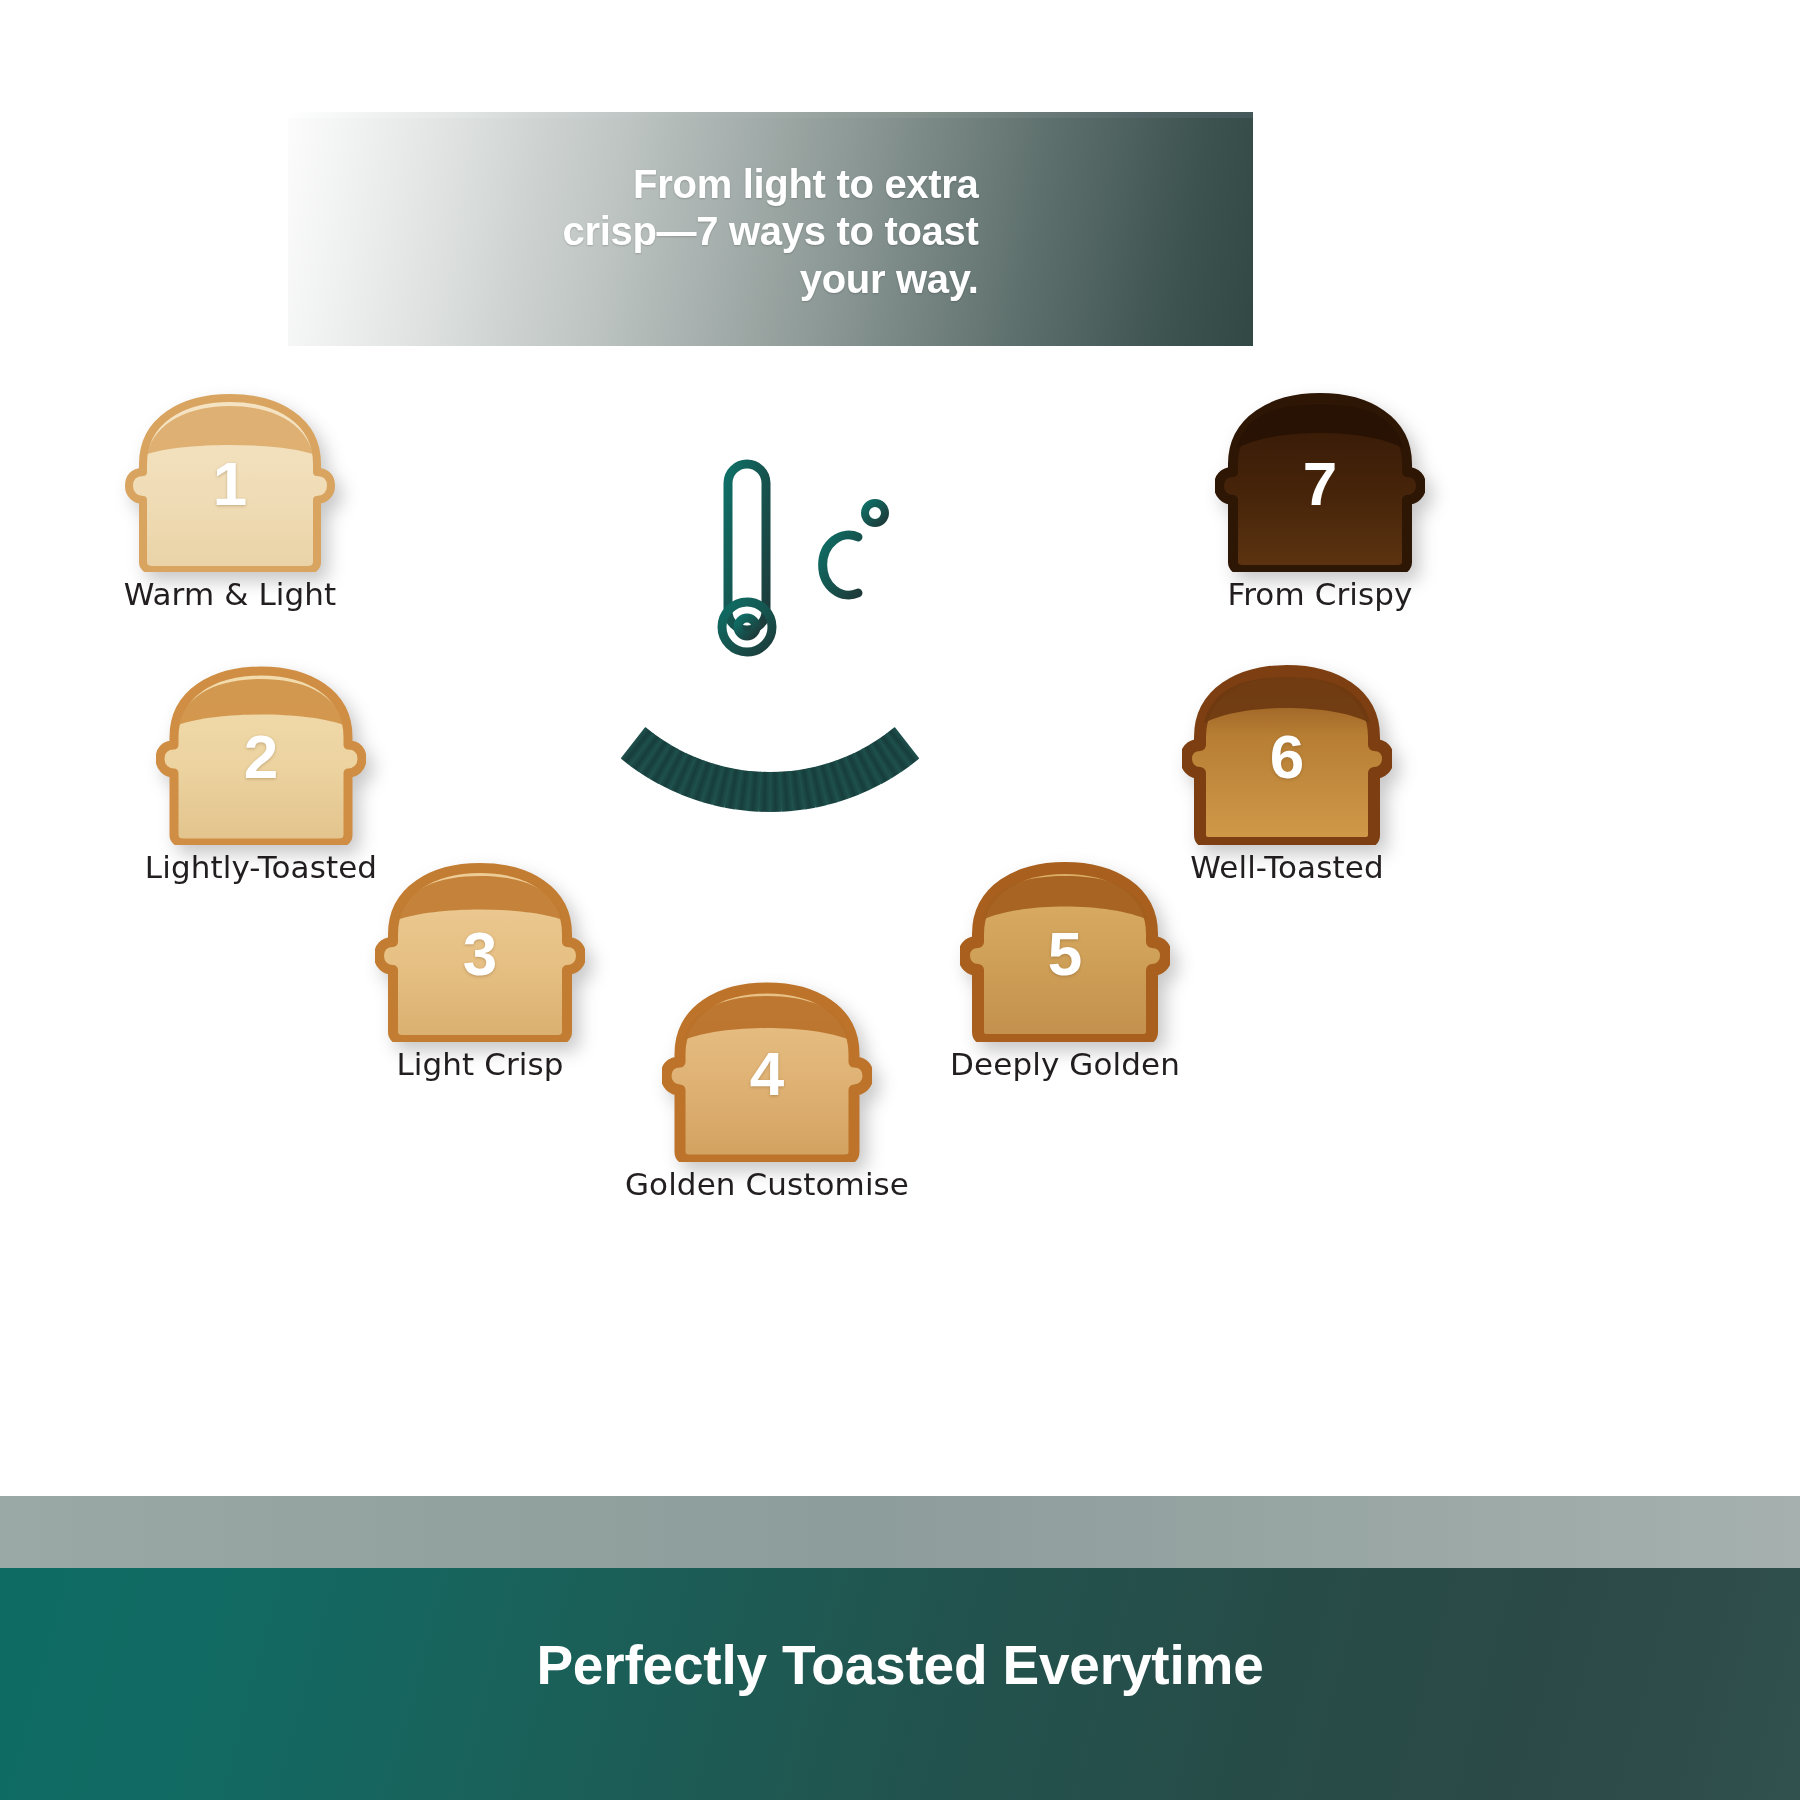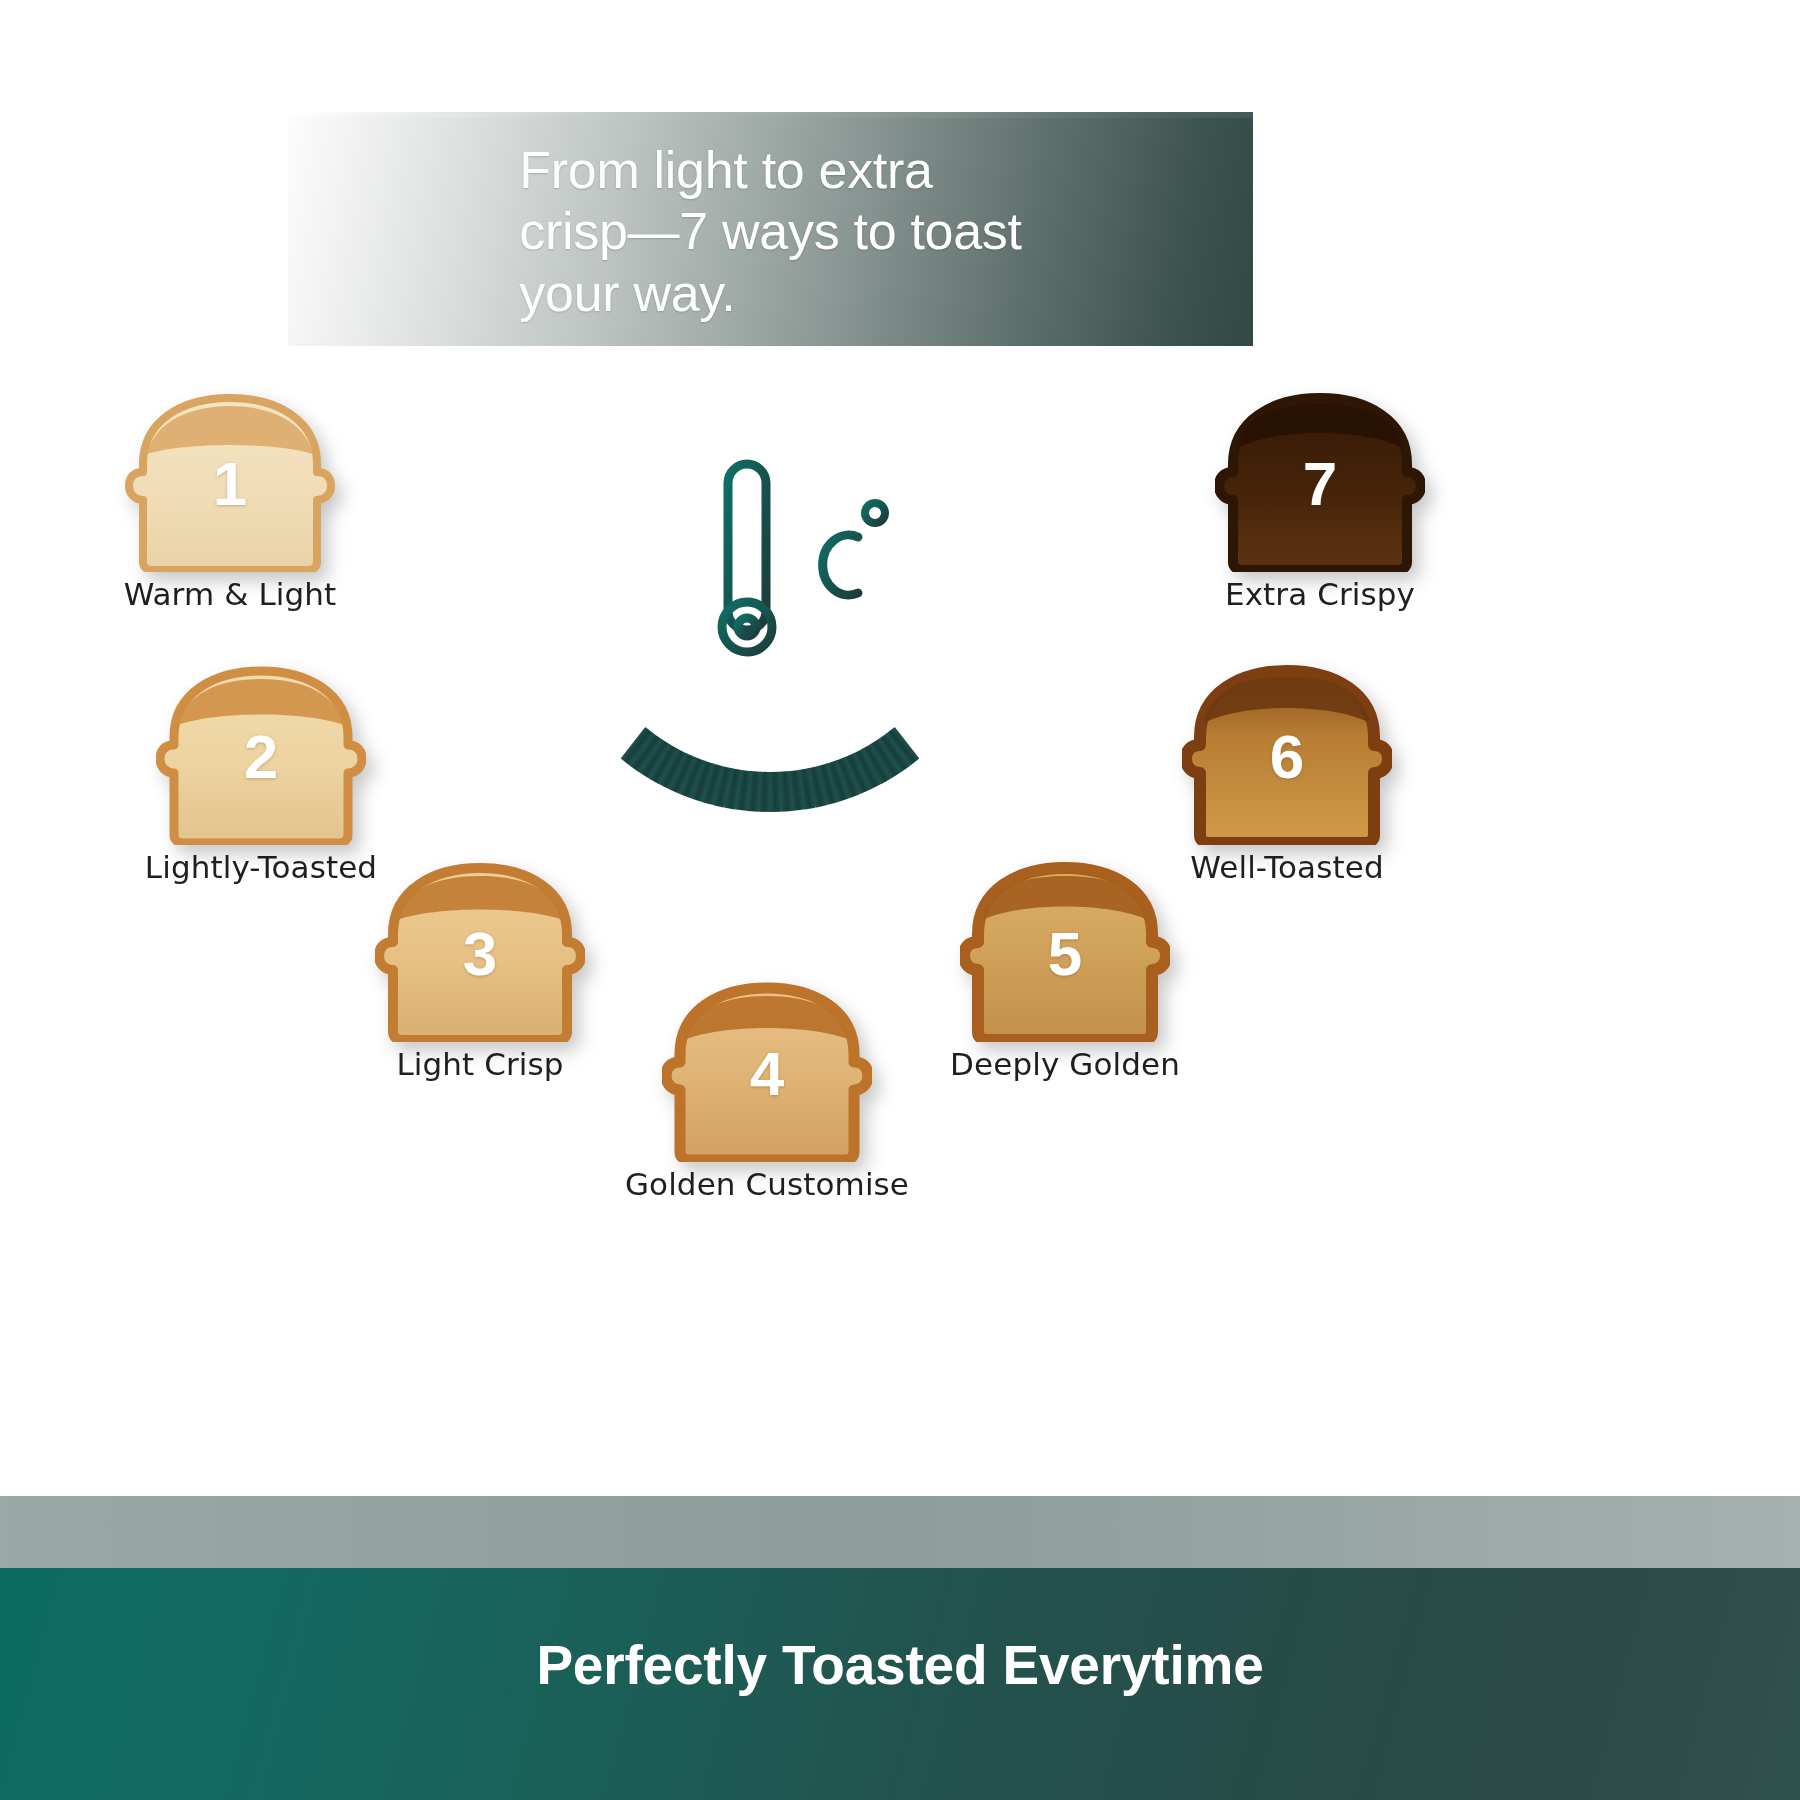--- a/index.html
+++ b/index.html
@@ -16,22 +16,22 @@
     position:absolute; left:288px; top:118px; width:965px; height:228px;
     background:linear-gradient(100deg,#fcfcfc 0%,#e8eae9 12%,#bdc4c2 34%,#8e9a97 56%,#5e706d 76%,#3c524f 92%,#324845 100%);
     display:flex; align-items:center; justify-content:center;
   }
   #top-banner-strip{
     position:absolute; left:288px; top:112px; width:965px; height:10px;
     background:linear-gradient(100deg,#ffffff 0%,#dfe3e2 18%,#aab3b1 42%,#75847f 68%,#45595a 88%,#33494a 100%);
     opacity:.92;
   }
   #top-banner-title{
-    color:#ffffff; font-weight:normal; font-size:52px; line-height:1.18;
-    text-align:left; letter-spacing:-.3px; white-space:pre-line;
+    color:#ffffff; font-weight:bold; font-size:40px; line-height:1.18;
+    text-align:right; letter-spacing:-.3px; white-space:pre-line;
     text-shadow:0 1px 2px rgba(0,0,0,.18);
     padding:0 40px;
   }
 
   
   .toast-item{ position:absolute; width:300px; text-align:center; }
   .slice-wrap{ position:relative; width:210px; height:180px; margin:0 auto; }
   .slice{
     position:absolute; inset:0;
     filter:drop-shadow(7px 9px 9px rgba(0,0,0,.22));
@@ -225,21 +225,21 @@
               <stop offset="55%" stop-color="#46240a"></stop>
               <stop offset="100%" stop-color="#5d3411"></stop>
         </linearGradient>
           </defs>
         <path d="M18 72 C18 28 58 6 105 6 C152 6 192 28 192 72 L192 80 C202 80 206 86 206 94 C206 102 200 108 192 108 L192 170 C192 175 188 178 183 178 L27 178 C22 178 18 175 18 170 L18 108 C10 108 4 102 4 94 C4 86 8 80 18 80 Z" fill="url(#g7)" stroke="#2e1605" stroke-width="10" stroke-linejoin="round"></path>
         <path d="M22 56 C30 22 64 12 105 12 C146 12 180 22 188 56 C150 36 60 36 22 56 Z" fill="#271204" opacity=".9"></path>
       </svg>
     </div>
     <div class="slice-num">7</div>
   </div>
-  <div class="toast-label">Extra Crispy</div>
+  <div class="toast-label">From Crispy</div>
 </div>
 
 <div id="thermo-icon">
   <svg viewBox="0 0 220 215">
     <defs>
       <linearGradient id="tg" x1="0" y1="0" x2="1" y2="1">
         <stop offset="0%" stop-color="#0e6f66"></stop>
           <stop offset="100%" stop-color="#1d3b3a"></stop>
       </linearGradient>
     </defs>

